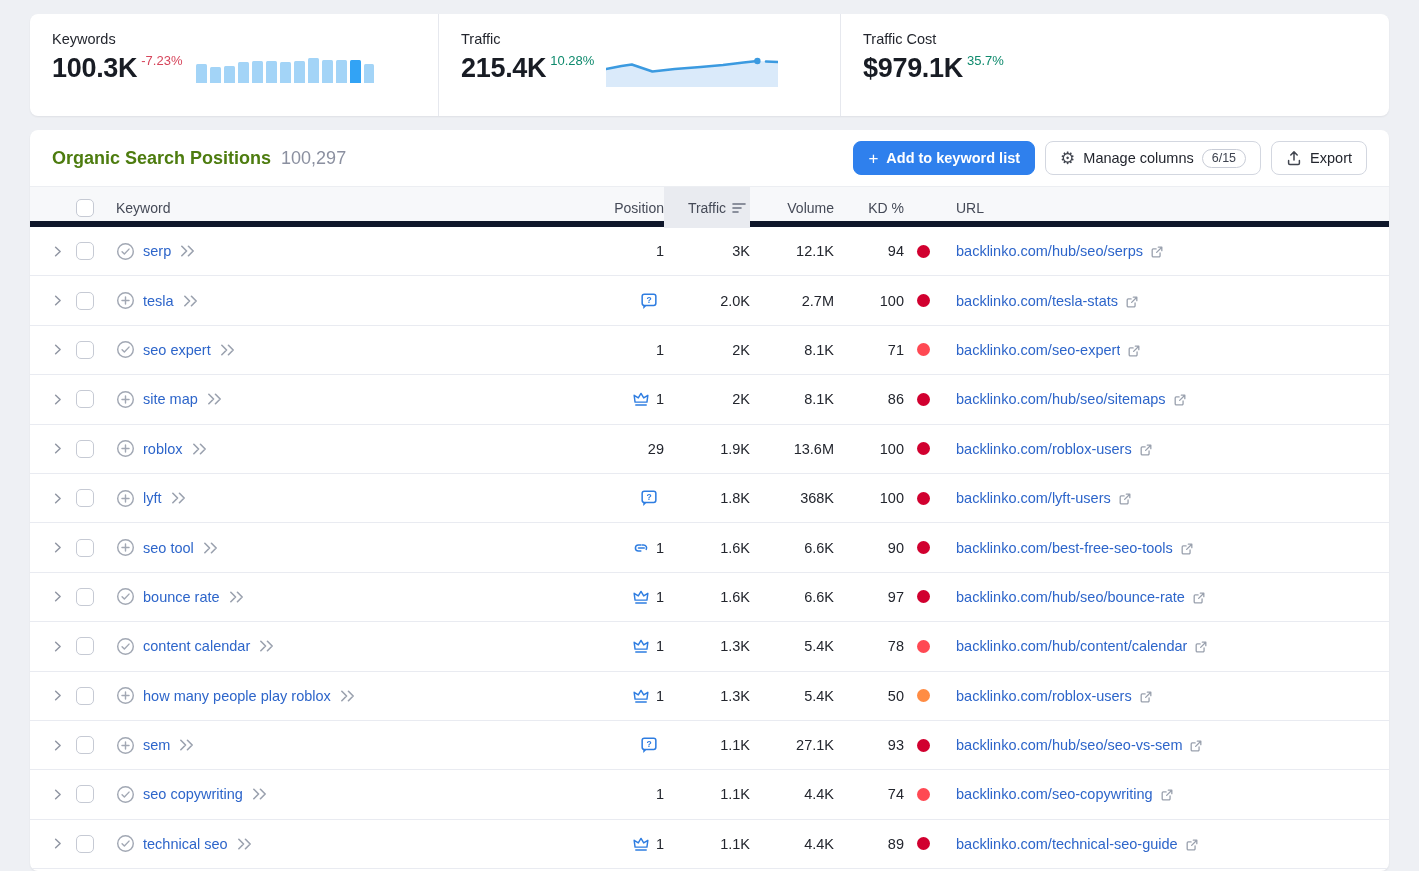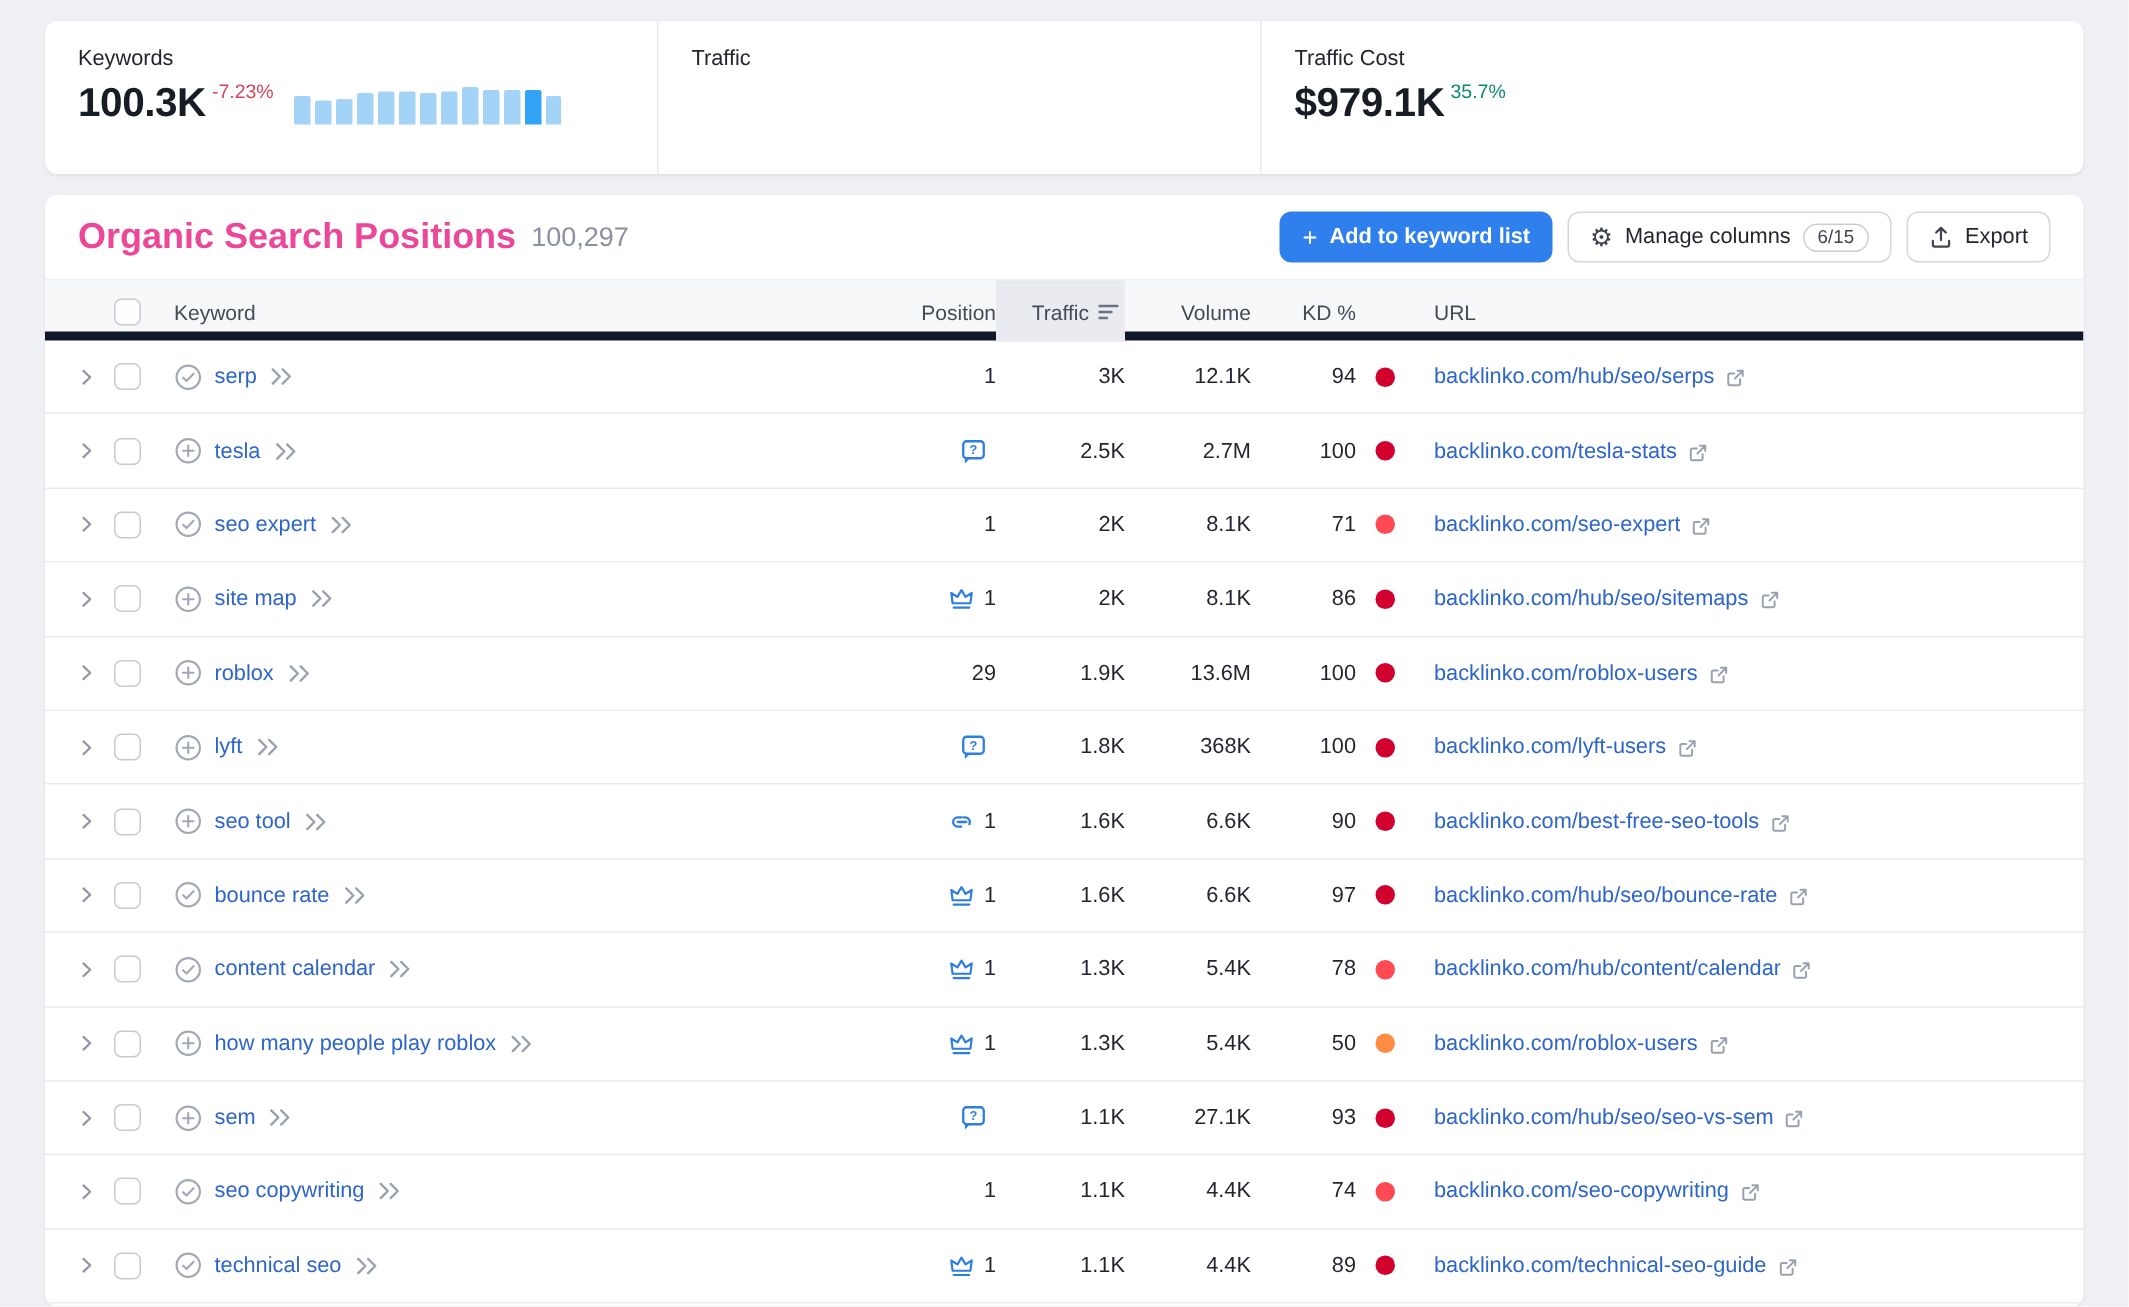--- a/index.html
+++ b/index.html
@@ -26,21 +26,21 @@
   .sum-value { font-size:27px; font-weight:bold; color:#181c24; letter-spacing:-.3px; }
   .sum-change { font-size:13px; margin-left:4px; }
   .chg-down { color:#d6455b; }
   .chg-up   { color:#0e8a6d; }
   .bar-spark { display:flex; align-items:flex-end; gap:3px; width:178px; height:30px; margin-left:14px; }
   .bar-spark .bar { flex:1; border-radius:1.5px 1.5px 0 0; }
   .line-spark { margin-left:12px; display:block; }
   
   .panel { min-height:741px; overflow:hidden; }
   .panel-head { display:flex; align-items:center; height:56px; padding:0 22px; }
-  .panel-title { font-size:24px; font-weight:bold; color:#ec4899; }
+  .panel-title { font-size:18px; font-weight:bold; color:#4d7c0f; }
   .panel-count { font-size:18px; color:#8b90a0; margin-left:10px; }
   .head-actions { margin-left:auto; display:flex; align-items:center; gap:10px; }
   .btn { display:inline-flex; align-items:center; gap:8px; height:34px; padding:0 14px;
          border-radius:8px; font-size:14.5px; cursor:pointer; white-space:nowrap;
          font-family:inherit; }
   .btn-primary { background:#2f80ed; border:1px solid #2f80ed; color:#fff; font-weight:bold; }
   .btn-primary .plus { font-size:17px; font-weight:normal; line-height:1; }
   .btn-secondary { background:#fff; border:1px solid #d3d7e0; color:#23262e; }
   .badge-pill { border:1px solid #c9cdd7; border-radius:999px; padding:1.5px 9px;
                 font-size:12.5px; color:#3f4450; }
@@ -92,20 +92,30 @@
           <div class="bar" style="height: 84%; background: rgb(163, 212, 247);"></div>
           <div class="bar" style="height: 76%; background: rgb(163, 212, 247);"></div>
           <div class="bar" style="height: 78%; background: rgb(163, 212, 247);"></div>
           <div class="bar" style="height: 78%; background: rgb(50, 163, 245);"></div>
           <div class="bar" style="height: 63%; background: rgb(163, 212, 247);"></div>
         </div>
     </div>
   </div>
   <div class="sum-sec sec-traffic">
     <div class="sum-label">Traffic</div>
+    <div class="sum-row">
+      <span class="sum-value">215.4K</span>
+      <span class="sum-change chg-up">10.28%</span>
+      <svg class="line-spark" width="172" height="34" viewBox="0 0 172 34">
+        <path d="M0.0,16 L15.5,13 L25.8,11.5 L46.4,18.5 L68.8,16 L94.6,14 L117.0,12 L137.6,9.5 L151.4,8 L172.0,9 L172.0,34 L0.0,34 Z" fill="#daeafa"></path>
+        <path d="M0.0,16 L15.5,13 L25.8,11.5 L46.4,18.5 L68.8,16 L94.6,14 L117.0,12 L137.6,9.5 L151.4,8" fill="none" stroke-width="2.6" stroke-linecap="round" stroke-linejoin="round" stroke="#3b9ae0"></path>
+        <path d="M160.0,8.5 L172.0,9" fill="none" stroke-width="2.6" stroke-linecap="round" stroke="#3b9ae0"></path>
+        <circle r="3.2" cx="151.4" cy="8" fill="#3b9ae0"></circle>
+      </svg>
+    </div>
   </div>
   <div class="sum-sec sec-cost">
     <div class="sum-label">Traffic Cost</div>
     <div class="sum-row">
       <span class="sum-value">$979.1K</span>
       <span class="sum-change chg-up">35.7%</span>
     </div>
   </div>
 </div>
 
@@ -206,21 +216,21 @@
     </span>
     <span class="cell-right">
 
       <svg width="18" height="18" viewBox="0 0 20 20">
             <rect x="2.4" y="2.4" width="15.2" height="12.6" rx="2.4" fill="#fff" stroke="#2e7de1" stroke-width="1.7"></rect>
             <polygon points="3.6,14.4 8,14.4 3.6,18.8" fill="#2e7de1"></polygon>
             <text x="10" y="12.2" text-anchor="middle" font-size="9.5" font-weight="bold" fill="#2e7de1" font-family="'Liberation Sans',sans-serif">?</text>
           </svg>
       <span></span>
     </span>
-    <span class="cell-right">2.5K</span>
+    <span class="cell-right">2.0K</span>
     <span class="cell-right">2.7M</span>
     <span class="cell-right">100</span>
     <span class="kd-dot" style="background: rgb(209, 0, 47);"></span>
     <span class="c-url">
       <span class="url-link">backlinko.com/tesla-stats</span>
       <svg width="14" height="14" viewBox="0 0 16 16" fill="none" stroke="#9aa1ae" stroke-width="1.5" stroke-linecap="round" stroke-linejoin="round">
             <path d="M9.5 2.5 h4 v4 M13.2 2.8 L7.6 8.4"></path>
             <path d="M11.5 9 v3.3 a1.2 1.2 0 0 1 -1.2 1.2 H3.7 a1.2 1.2 0 0 1 -1.2 -1.2 V5.7 a1.2 1.2 0 0 1 1.2 -1.2 H7"></path>
           </svg>
     </span>

